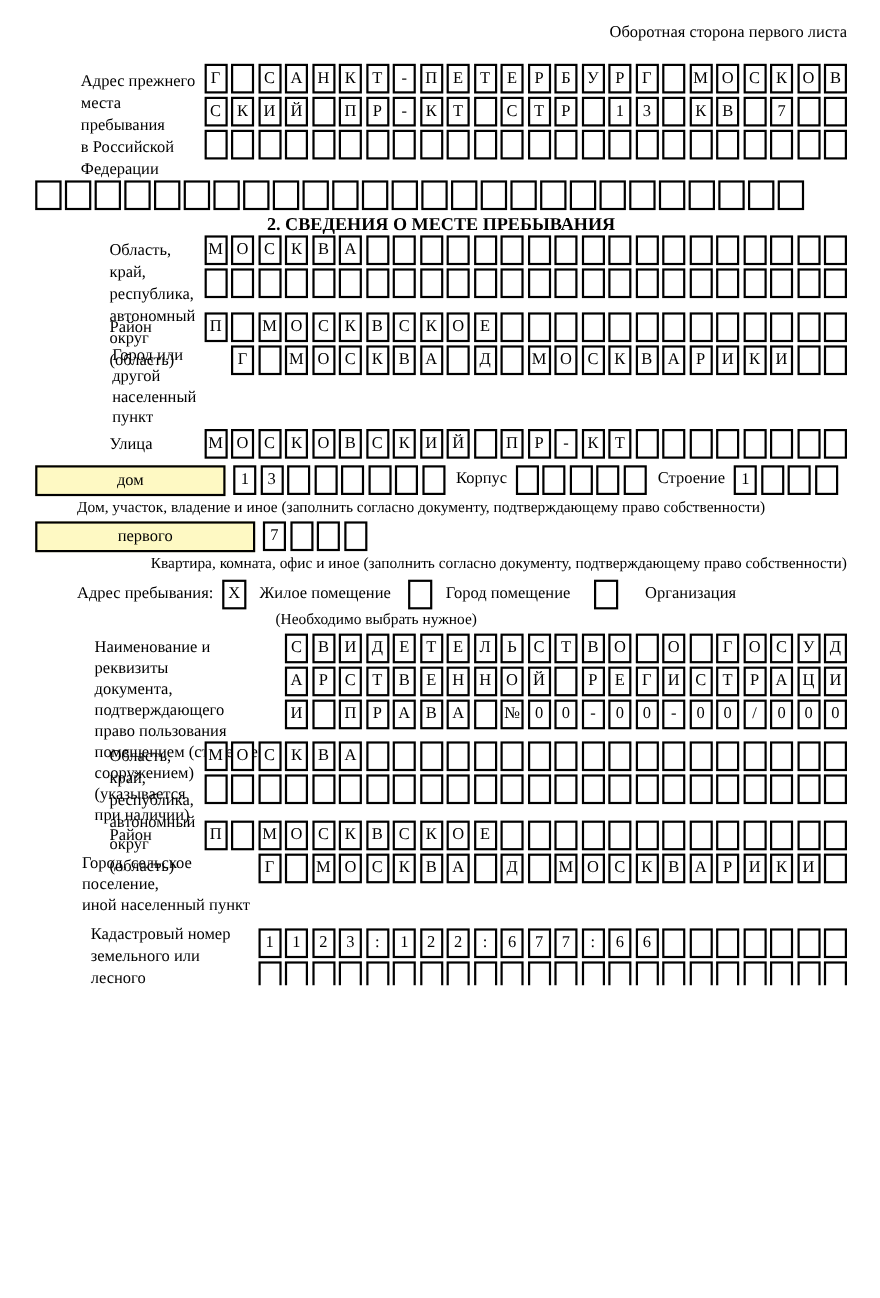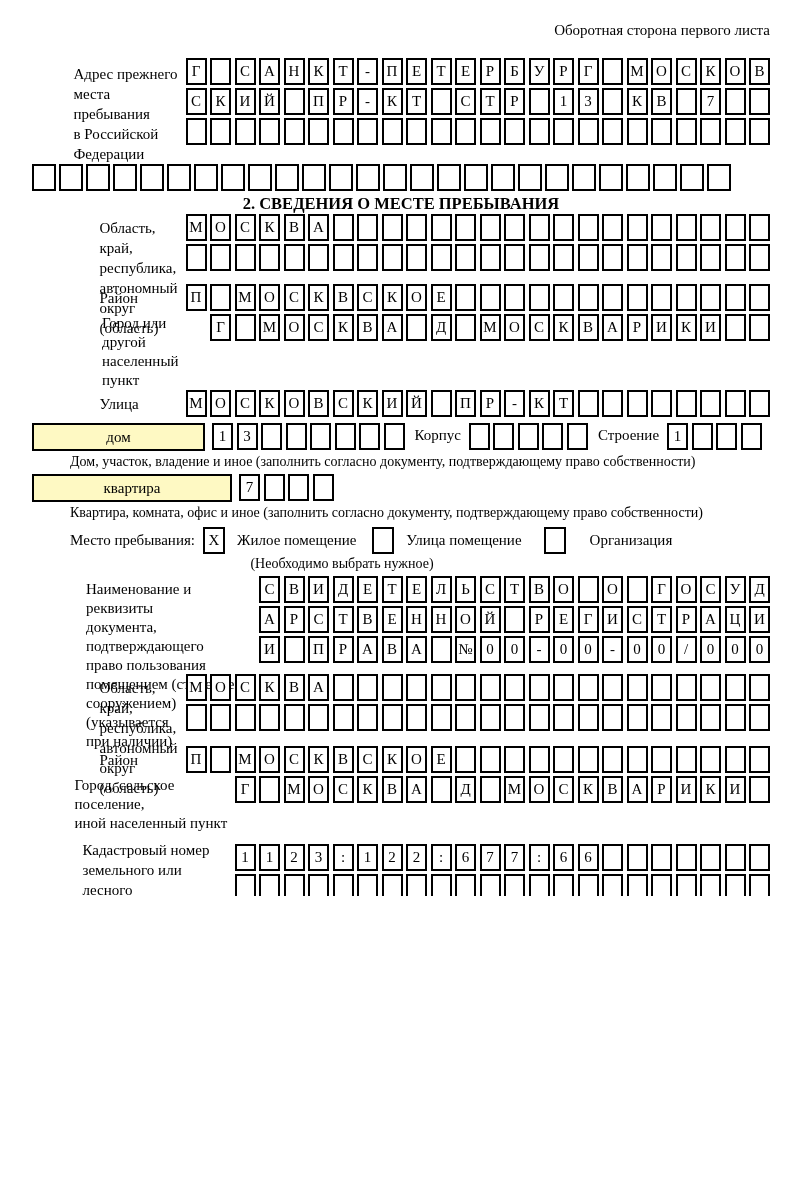--- a/index.html
+++ b/index.html
@@ -352,36 +352,36 @@
     <div class="cells">
         <span class="cell">1</span>
         <span class="cell"></span>
         <span class="cell"></span>
         <span class="cell"></span>
       </div>
   </div>
   <div class="note" style="text-align:left; padding-left:38px">Дом, участок, владение и иное (заполнить согласно документу, подтверждающему право собственности)</div>
 
   <div class="house-row mt2">
-    <div class="type-box tb-apt">квартира</div>
+    <div class="type-box tb-apt">первого</div>
     <div class="cells ml7">
         <span class="cell">7</span>
         <span class="cell"></span>
         <span class="cell"></span>
         <span class="cell"></span>
       </div>
   </div>
-  <div class="note" style="text-align:left; padding-left:38px">Квартира, комната, офис и иное (заполнить согласно документу, подтверждающему право собственности)</div>
+  <div class="note" style="text-align:right; padding-left:38px">Квартира, комната, офис и иное (заполнить согласно документу, подтверждающему право собственности)</div>
 
   <div class="stay-row">
-    <span class="lbl">Место пребывания:</span>
+    <span class="lbl">Адрес пребывания:</span>
     <span class="cb" style="margin-left:8px">X</span>
     <span style="margin-left:12px">Жилое помещение</span>
     <span class="cb" style="margin-left:16px"></span>
-    <span style="margin-left:12px">Улица помещение</span>
+    <span style="margin-left:12px">Город помещение</span>
     <span class="cb" style="margin-left:22px"></span>
     <span style="margin-left:24px">Организация</span>
   </div>
   <div class="stay-note">(Необходимо выбрать нужное)</div>
 
   <div class="frow doc-block mt3">
     <div class="flabel w211">Наименование и реквизиты
 документа, подтверждающего
 право пользования
 помещением (строением,

